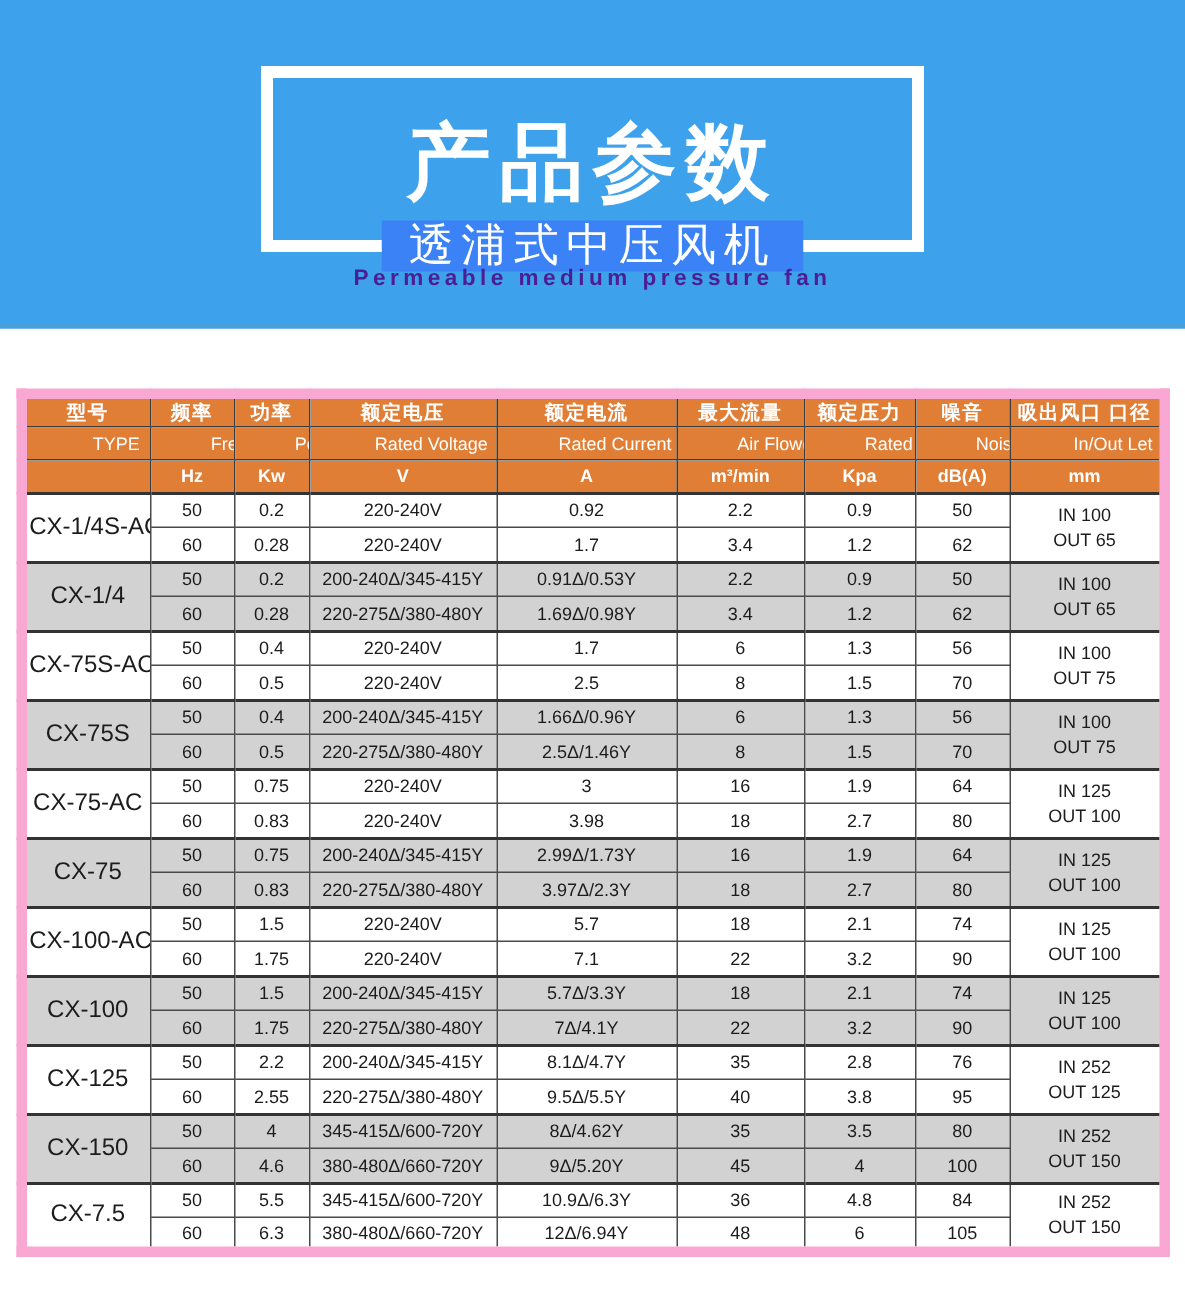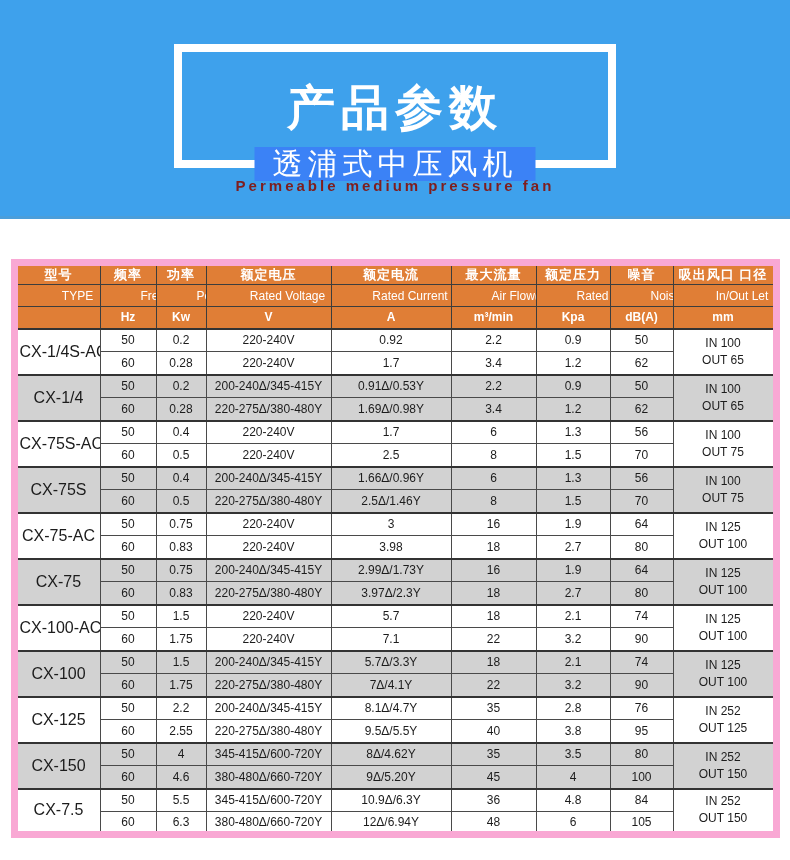--- a/index.html
+++ b/index.html
@@ -16,34 +16,34 @@
     background:#3ea1ec;
     border-bottom:3px solid #4a9edb;
   }
   .frame {
     position:absolute; left:174px; top:44px;
     width:442px; height:124px;
     border:8px solid #ffffff;
   }
   .banner-title {
     margin:6px 0 0 0; text-align:center;
-    color:#ffffff; font-size:48px; font-weight:900;
+    color:#ffffff; font-size:56px; font-weight:900;
     letter-spacing:6px; line-height:100px;
     white-space:nowrap;
   }
   .banner-subtitle {
     position:absolute; left:50%; bottom:-21px;
     transform:translateX(-50%);
     background:#3b82f6; padding:0 18px;
     color:#ffffff; font-size:30px; font-weight:500;
     letter-spacing:5px; line-height:34px; white-space:nowrap;
   }
   .banner-subtitle-en {
     position:absolute; top:177px; left:0; width:100%;
-    text-align:center; color:#7f1d1d;
+    text-align:center; color:#4c1d95;
     font-size:15px; font-weight:bold; letter-spacing:3px;
   }
 
   
   table.spec {
     width:762px; margin:40px auto 0;
     border-collapse:collapse; table-layout:fixed;
     border:7px solid #f9a8d4;
   }
   .spec th, .spec td {

